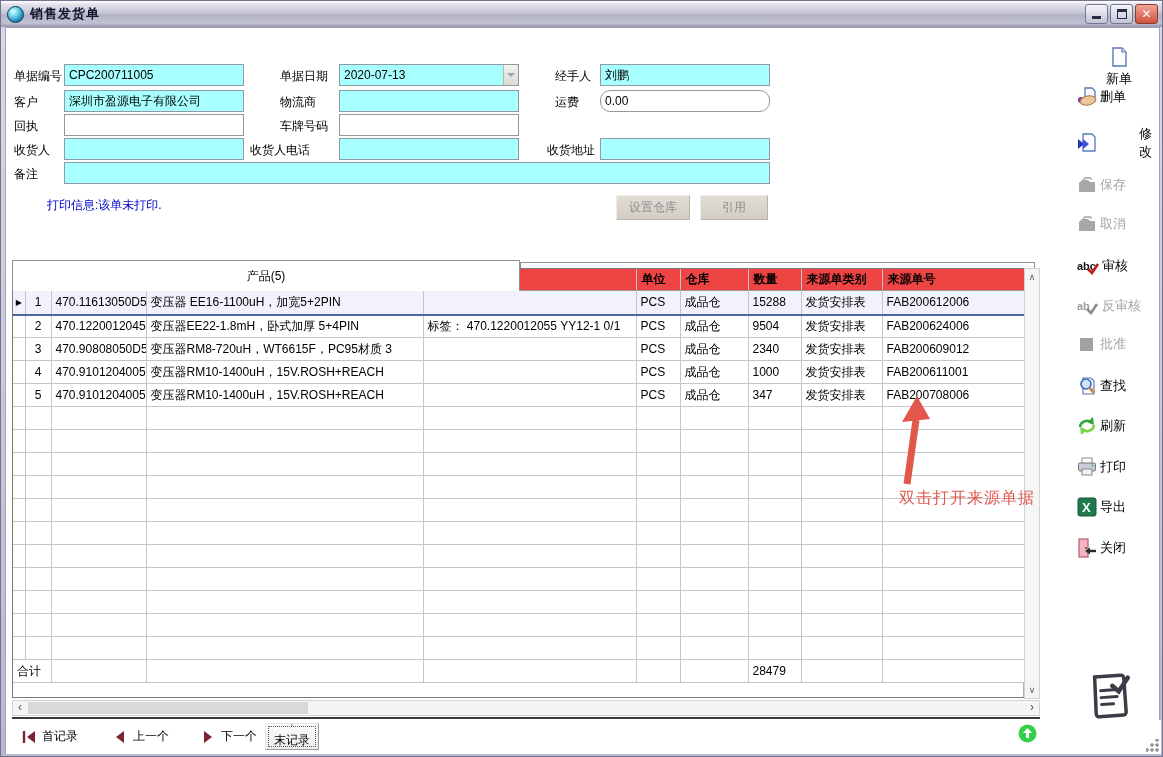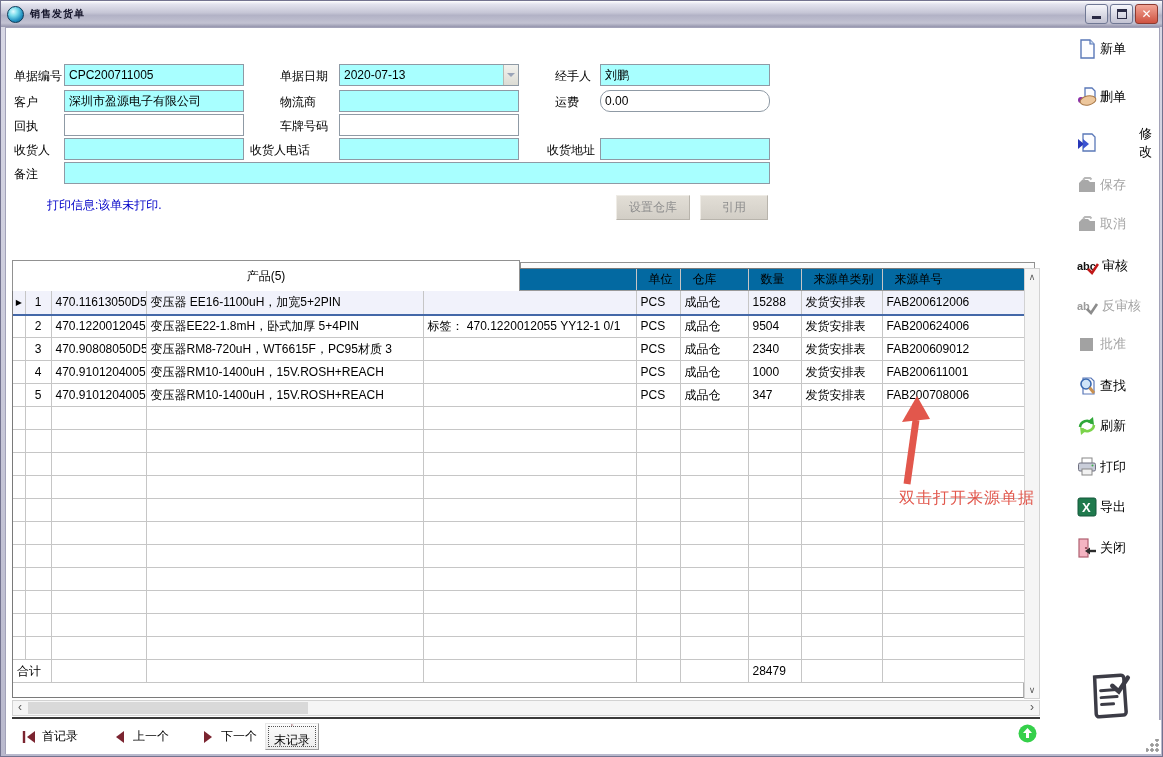--- a/index.html
+++ b/index.html
@@ -6,21 +6,21 @@
   html,body { width:1163px; height:757px; font-family:"Liberation Sans","DejaVu Sans",sans-serif; }
   .window { position:relative; width:1163px; height:757px;
     background:linear-gradient(#d9d9e6,#b9b9cd); border:1px solid #73738f; overflow:hidden; }
   
   .titlebar { position:absolute; left:0; top:0; width:100%; height:26px;
     background:linear-gradient(#ffffff 0%, #e3e3ee 12%, #c6c6d6 45%, #b2b2c6 55%, #c2c2d2 85%, #9595ad 100%);
     display:flex; align-items:center; padding:0 4px; }
   .app-icon { width:17px; height:17px; border-radius:50%; margin:0 6px 0 2px;
     background:radial-gradient(circle at 35% 30%, #e0faff 0%, #7adcec 30%, #2492c2 65%, #0a5a8a 100%);
     border:1px solid #0a3a58; flex:none; }
-  .win-title { font-size:10px; font-weight:bold; color:#14142a; letter-spacing:1px; }
+  .win-title { font-size:13px; font-weight:bold; color:#14142a; letter-spacing:1px; }
   .win-controls { margin-left:auto; display:flex; gap:2px; }
   .wbtn { width:23px; height:20px; border:1px solid #707894; border-radius:3px;
     background:linear-gradient(#f6f6fb,#c2c2d2); position:relative; cursor:pointer; }
   .wbtn.close { background:linear-gradient(#f2a596,#cf5240); border-color:#8c3a30; }
   .glyph-min { position:absolute; left:6px; bottom:4px; width:9px; height:3px; background:#2a2a44; }
   .glyph-max { position:absolute; left:6px; top:4px; width:10px; height:10px; border:1px solid #2a2a44; border-top-width:3px; }
   .glyph-close { position:absolute; width:100%; text-align:center; top:2px; color:#fff; font-size:12px; font-weight:bold; }
   
   .content { position:absolute; left:4px; top:26px; width:1155px; height:727px; background:#ffffff; border:1px solid #a2a2b8; }
   .lbl { position:absolute; font-size:12px; color:#000; white-space:nowrap; }
@@ -39,22 +39,22 @@
     font-size:12px; color:#8e8e8e; text-align:center; line-height:23px; }
   
   .tab { position:absolute; top:232px; height:31px; font-size:12px; text-align:center; line-height:30px;
     border:1px solid #919191; border-bottom:none; }
   .tab.active { background:#fff; z-index:2; }
   .tab.inactive { background:linear-gradient(#fdfdfd,#ececec); top:234px; height:29px; color:#222; }
   
   .gridwrap { position:absolute; left:10px; top:266px; width:1012px; height:430px;
     border:1px solid #7a7a7a; border-right-color:#b0b0b0; }
   table.grid { border-collapse:collapse; table-layout:fixed; width:1012px; font-size:12px; }
-  table.grid th { height:21px; font-weight:normal; text-align:left; padding:0 12px;
-    border-right:1px solid #c6c6c6; border-bottom:1px solid #9a9a9a; background:#0369a1; white-space:nowrap; overflow:hidden; }
+  table.grid th { height:21px; font-weight:bold; text-align:left; padding:0 5px;
+    border-right:1px solid #c6c6c6; border-bottom:1px solid #9a9a9a; background:#ef4444; white-space:nowrap; overflow:hidden; }
   table.grid td { height:23px; padding:0 4px; border-right:1px solid #c6c6c6; border-bottom:1px solid #c6c6c6;
     white-space:nowrap; overflow:hidden; background:#fff; }
   table.grid td.ind { padding:0; text-align:center; font-size:8px; line-height:23px; color:#000; }
   table.grid td.seq { text-align:center; padding:0; }
   tr.selected td { background:#f1f2fb; border-top:1px solid #4468a8; border-bottom:2px solid #4468a8; }
   tfoot td { border-top:1px solid #c6c6c6; }
   
   .vscroll { position:absolute; left:1022px; top:266px; width:16px; height:431px;
     background:#f5f5f5; border:1px solid #d2d2d2; }
   .varrow { position:absolute; left:0; width:14px; height:16px; text-align:center; font-size:9px; color:#5a5a5a; line-height:16px; }
@@ -443,21 +443,21 @@
       </button>
       <svg class="status-green" width="19" height="19" viewBox="0 0 19 19">
         <circle cx="9.5" cy="9.5" r="9" fill="#35d04a"></circle>
         <polygon points="9.5,4 14,9 11,9 11,14 8,14 8,9 5,9" fill="#ffffff"></polygon>
       </svg>
       <span class="grip"></span>
     </div>
   </div>
 
   <div id="sidebar">
-      <div class="side-item" style="top: 36px;">
+      <div class="side-item" style="top: 46px; flex-direction: column;">
         <svg width="20" height="20" viewBox="0 0 20 20">
           <path d="M4 1 h9 l4 4 v14 H4 z" fill="#fdfdff" stroke="#5a78b8" stroke-width="1.4"></path>
           <path d="M13 1 v4 h4" fill="#cfe0f4" stroke="#5a78b8" stroke-width="1.2"></path>
         </svg>
         <span>新单</span>
       </div>
       <div class="side-item" style="top: 84px; text-align: right;">
         <svg width="20" height="20" viewBox="0 0 20 20">
           <path d="M8 1 h7 l3 3 v9 H8 z" fill="#fdfdff" stroke="#5a78b8" stroke-width="1.3"></path>
           <circle cx="4" cy="13" r="3" fill="#8b2fa8"></circle>

